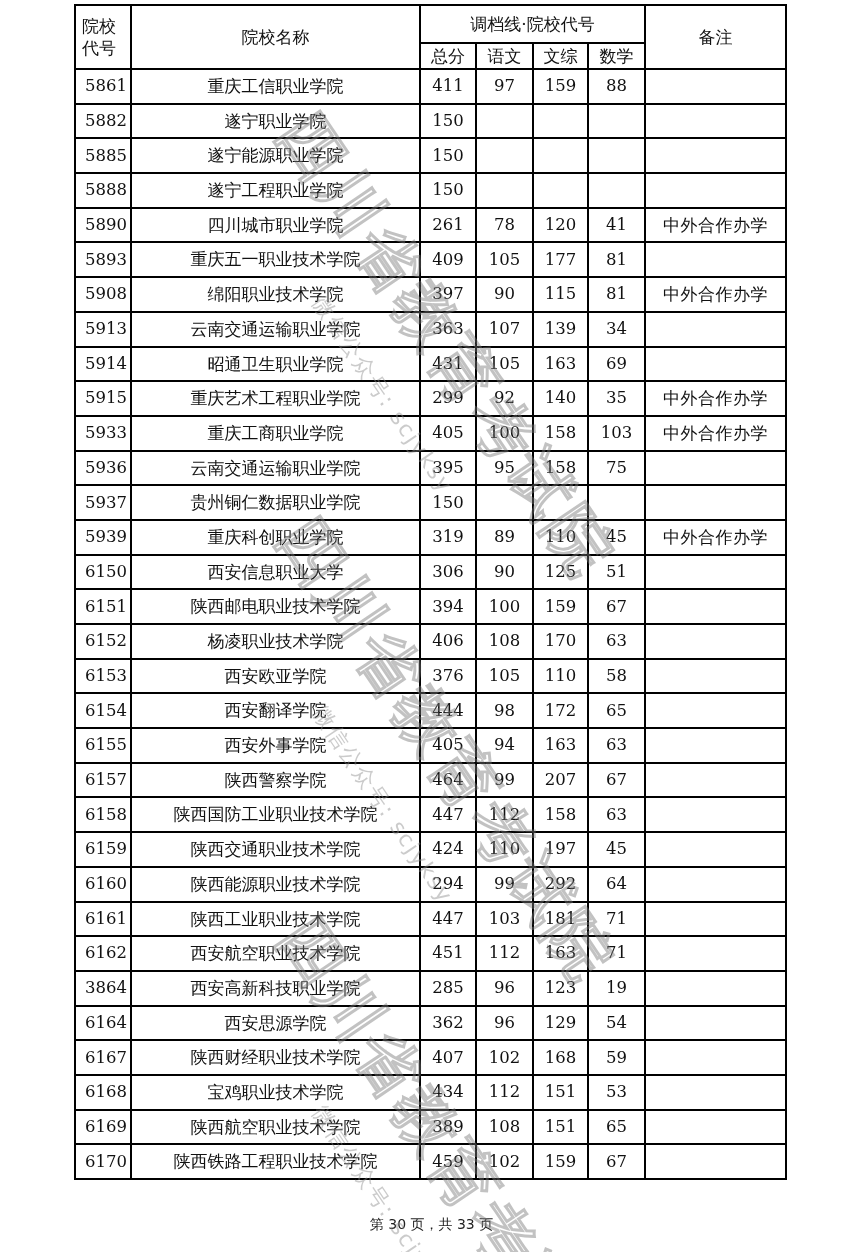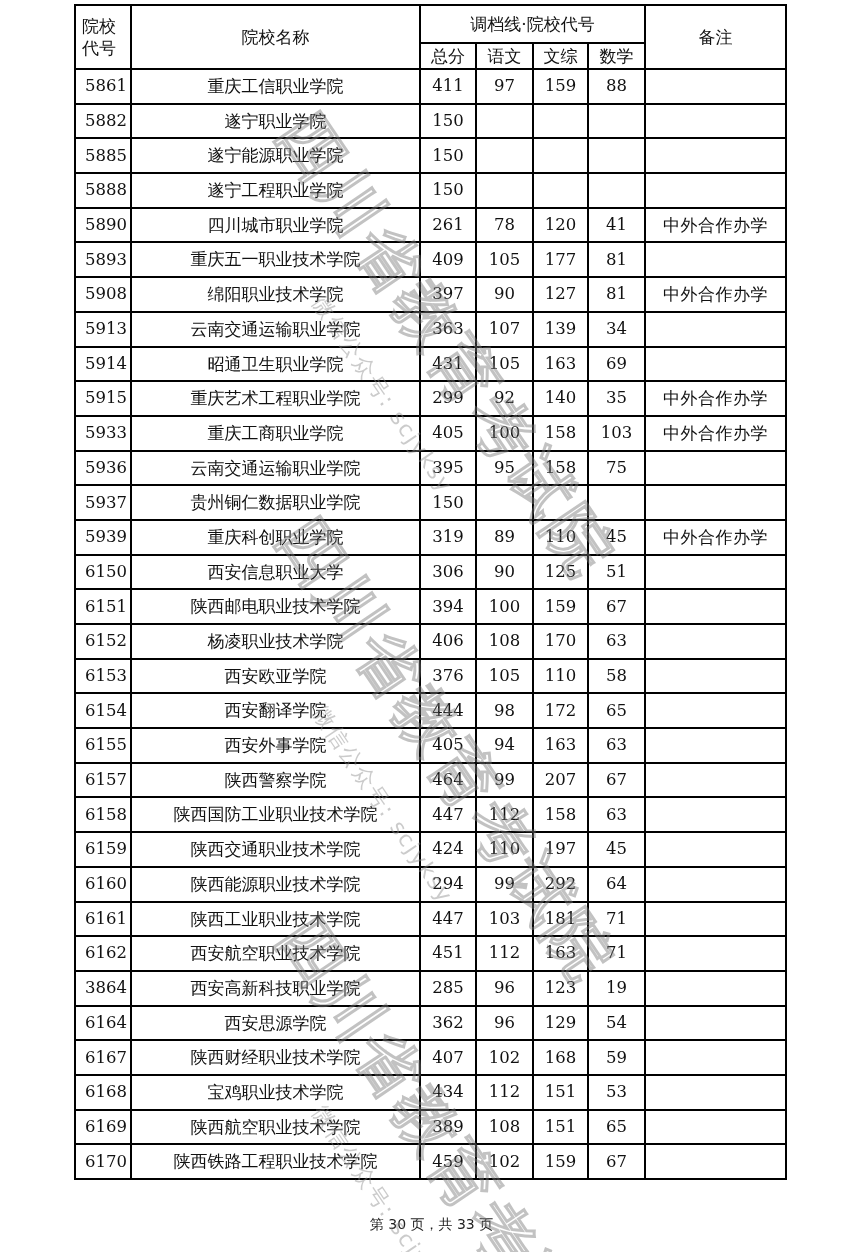--- a/index.html
+++ b/index.html
@@ -169,21 +169,21 @@
           <td class="num">105</td>
           <td class="num">177</td>
           <td class="num">81</td>
           <td class="note"></td>
         </tr>
         <tr class="row">
           <td class="code">5908</td>
           <td class="name">绵阳职业技术学院</td>
           <td class="num">397</td>
           <td class="num">90</td>
-          <td class="num">127</td>
+          <td class="num">115</td>
           <td class="num">81</td>
           <td class="note">中外合作办学</td>
         </tr>
         <tr class="row">
           <td class="code">5913</td>
           <td class="name">云南交通运输职业学院</td>
           <td class="num">363</td>
           <td class="num">107</td>
           <td class="num">139</td>
           <td class="num">34</td>

